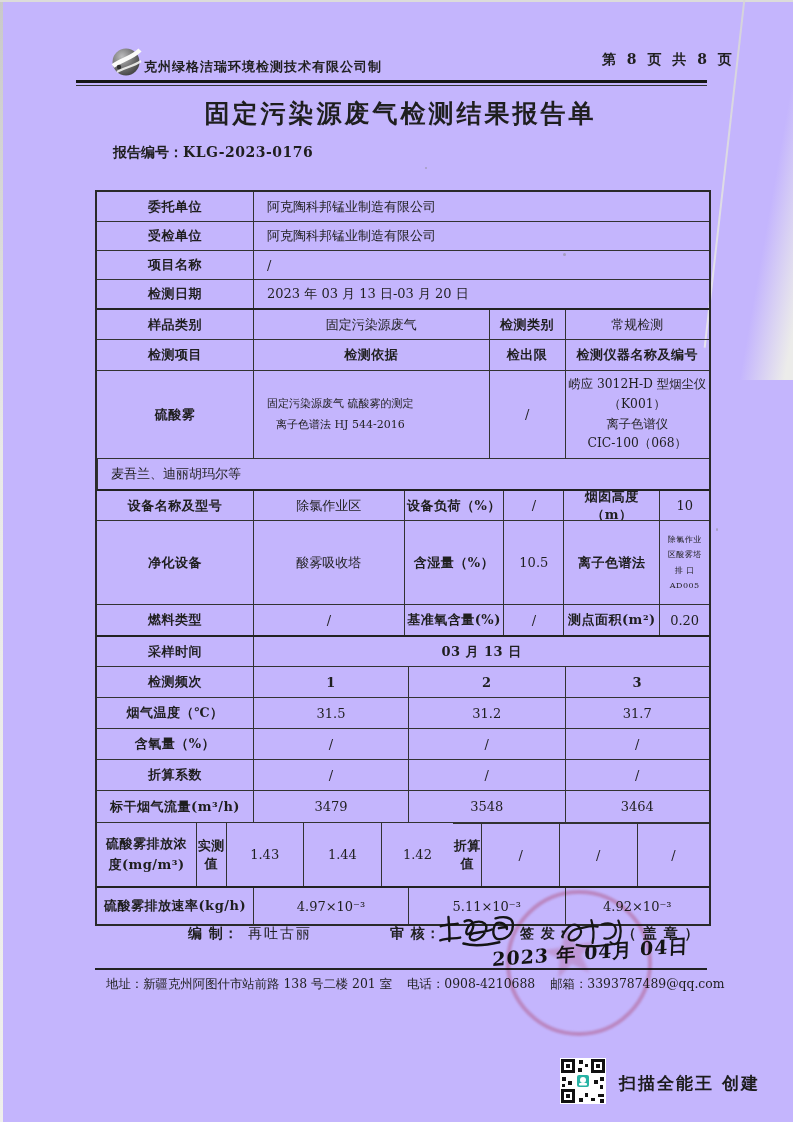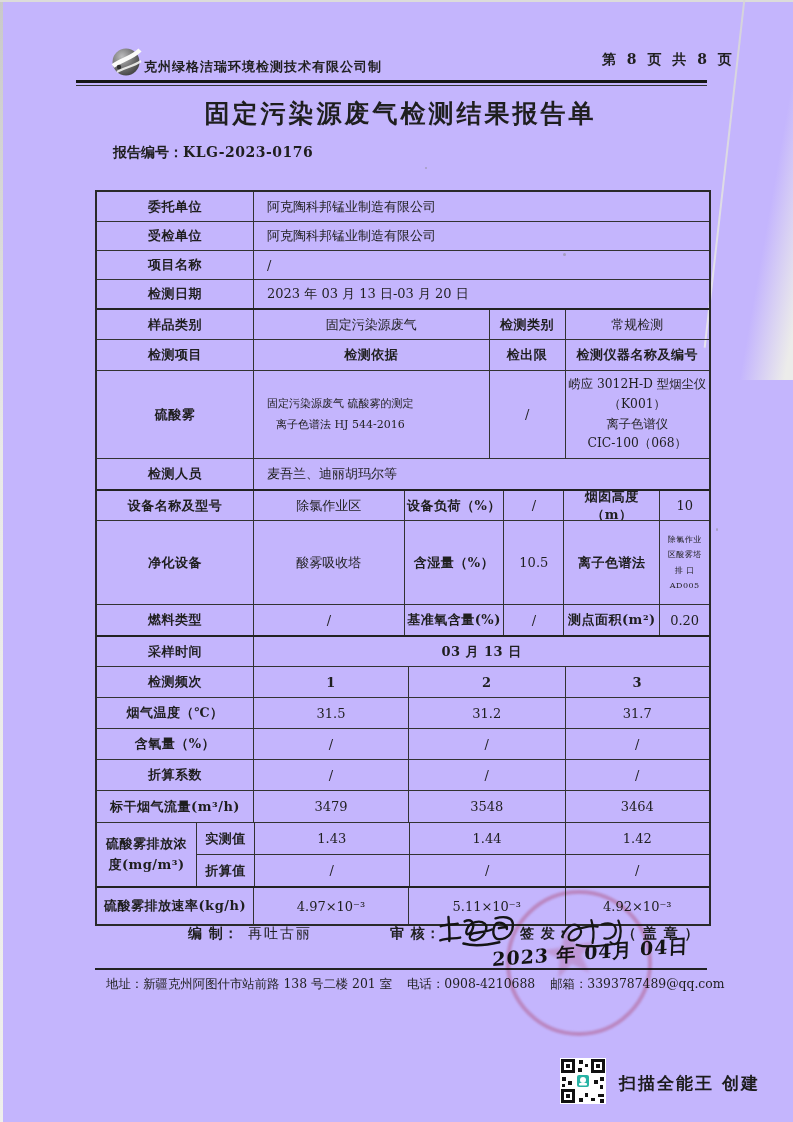--- a/index.html
+++ b/index.html
@@ -41,21 +41,21 @@
   .td.first{border-left:none;}
   .lab{font-weight:bold;letter-spacing:.5px;}
   .left{justify-content:flex-start;padding-left:13px;text-align:left;}
   .wA{width:25.5%}.wB{width:74.5%}
   .wS2{width:38.5%}.wS3{width:12.4%}.wS4{width:23.6%}
   .wE2{width:24.6%}.wE3{width:16.3%}.wE4{width:9.8%}.wE5{width:15.7%}.wE6{width:8.1%}
   .wD2{width:25.3%}.wD3{width:25.6%}.wD4{width:23.6%}
   .basis{line-height:1.85;font-size:11px;text-align:center;}
   .instr{line-height:1.6;font-size:12.3px;}
   .outlet{font-size:8px;line-height:1.9;letter-spacing:.5px;}
-  .conc-right{width:83.8%;display:flex;flex-direction:column;border-left:1.3px solid #323232;box-sizing:border-box;}
+  .conc-right{width:83.8%;display:flex;flex-direction:row;border-left:1.3px solid #323232;box-sizing:border-box;}
   .sub{display:flex;flex:1;box-sizing:border-box;}
   .sub+.sub{border-top:1.3px solid #323232;}
   .sub .td{height:100%;}
   .sw1{width:11.1%}.sw2{width:30.2%}.sw3{width:30.5%}.sw4{width:28.2%}
   .conc-lab{width:16.2%;line-height:1.6;}
 
   
   .sig-label{position:absolute;font-size:14px;font-weight:bold;letter-spacing:1px;}
   .sig-name{position:absolute;font-size:14px;letter-spacing:2px;}
   .sig-svg{position:absolute;}
@@ -162,21 +162,20 @@
         <div>
           <div>崂应 3012H-D 型烟尘仪</div>
           <div>（K001）</div>
           <div>离子色谱仪</div>
           <div>CIC-100（068）</div>
         </div>
       </div>
     </div>
 
     <div class="tr" style="height:31px">
-      <div class="td lab wA first">检测人员</div>
       <div class="td wB left">麦吾兰、迪丽胡玛尔等</div>
     </div>
 
     <div class="tr heavy" style="height:31px">
       <div class="td lab wA first">设备名称及型号</div>
       <div class="td wE2">除氯作业区</div>
       <div class="td lab wE3">设备负荷（%）</div>
       <div class="td wE4">/</div>
       <div class="td lab wE5">烟囱高度（m）</div>
       <div class="td wE6">10</div>

